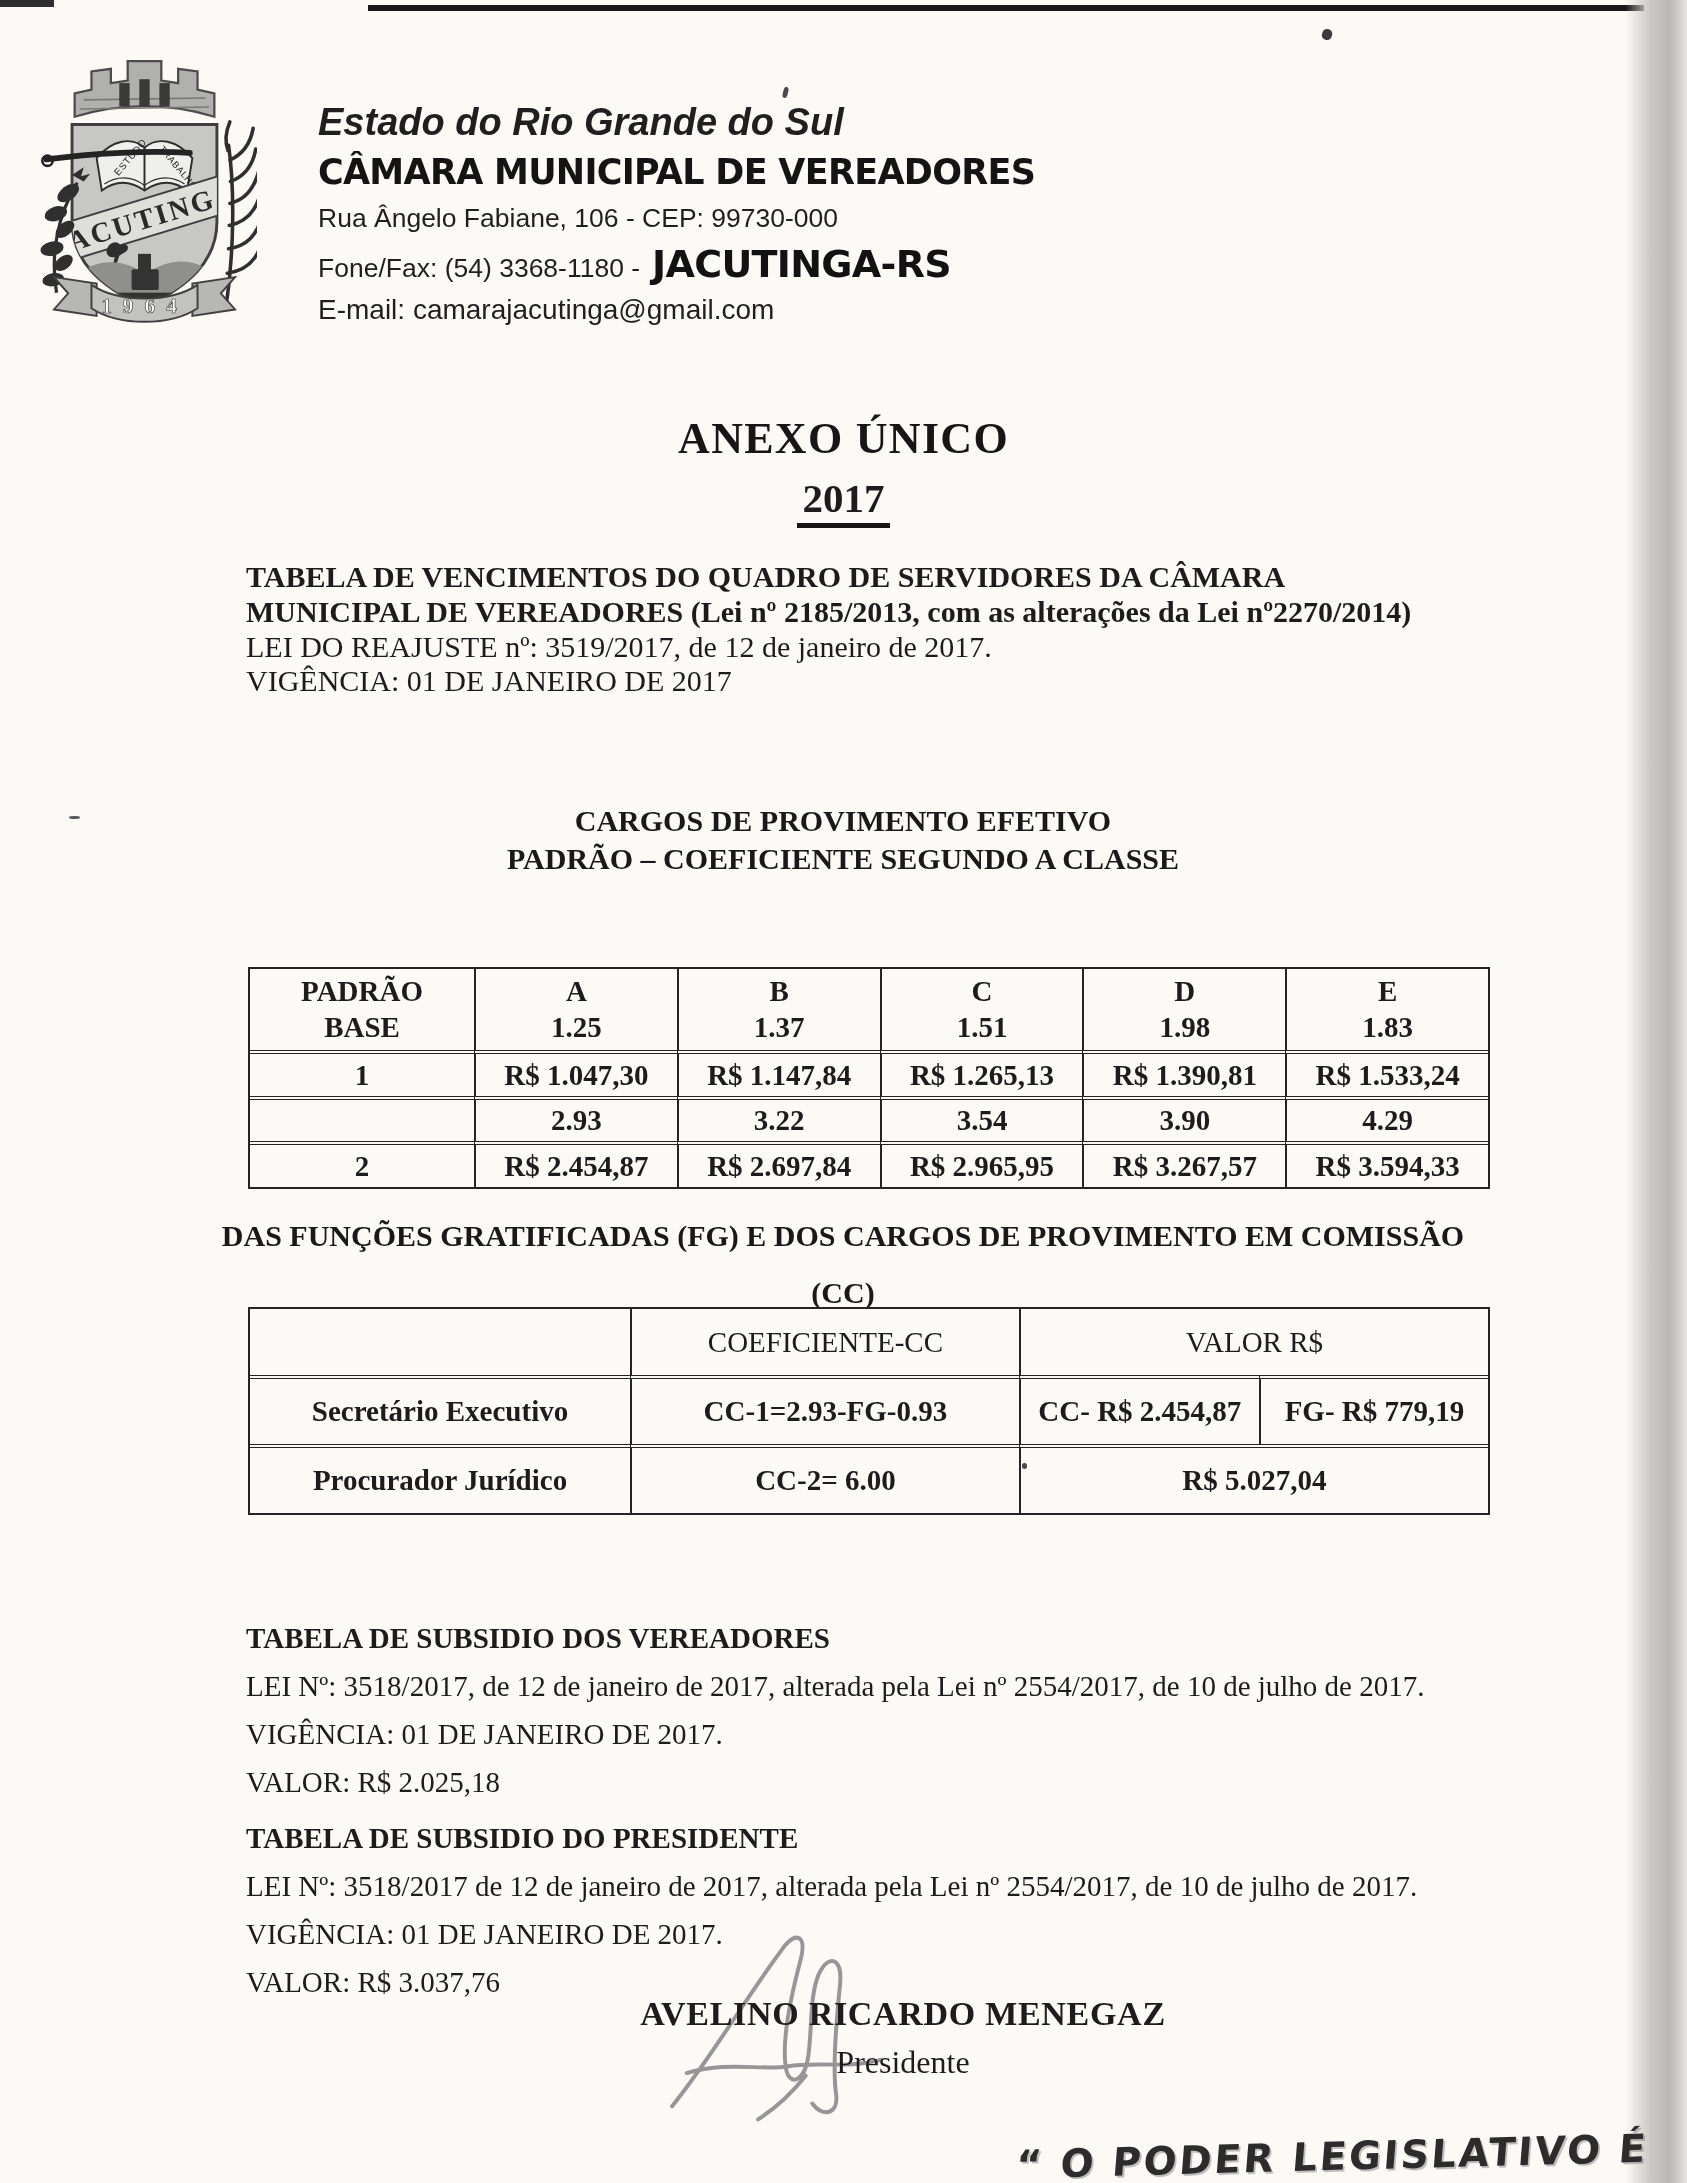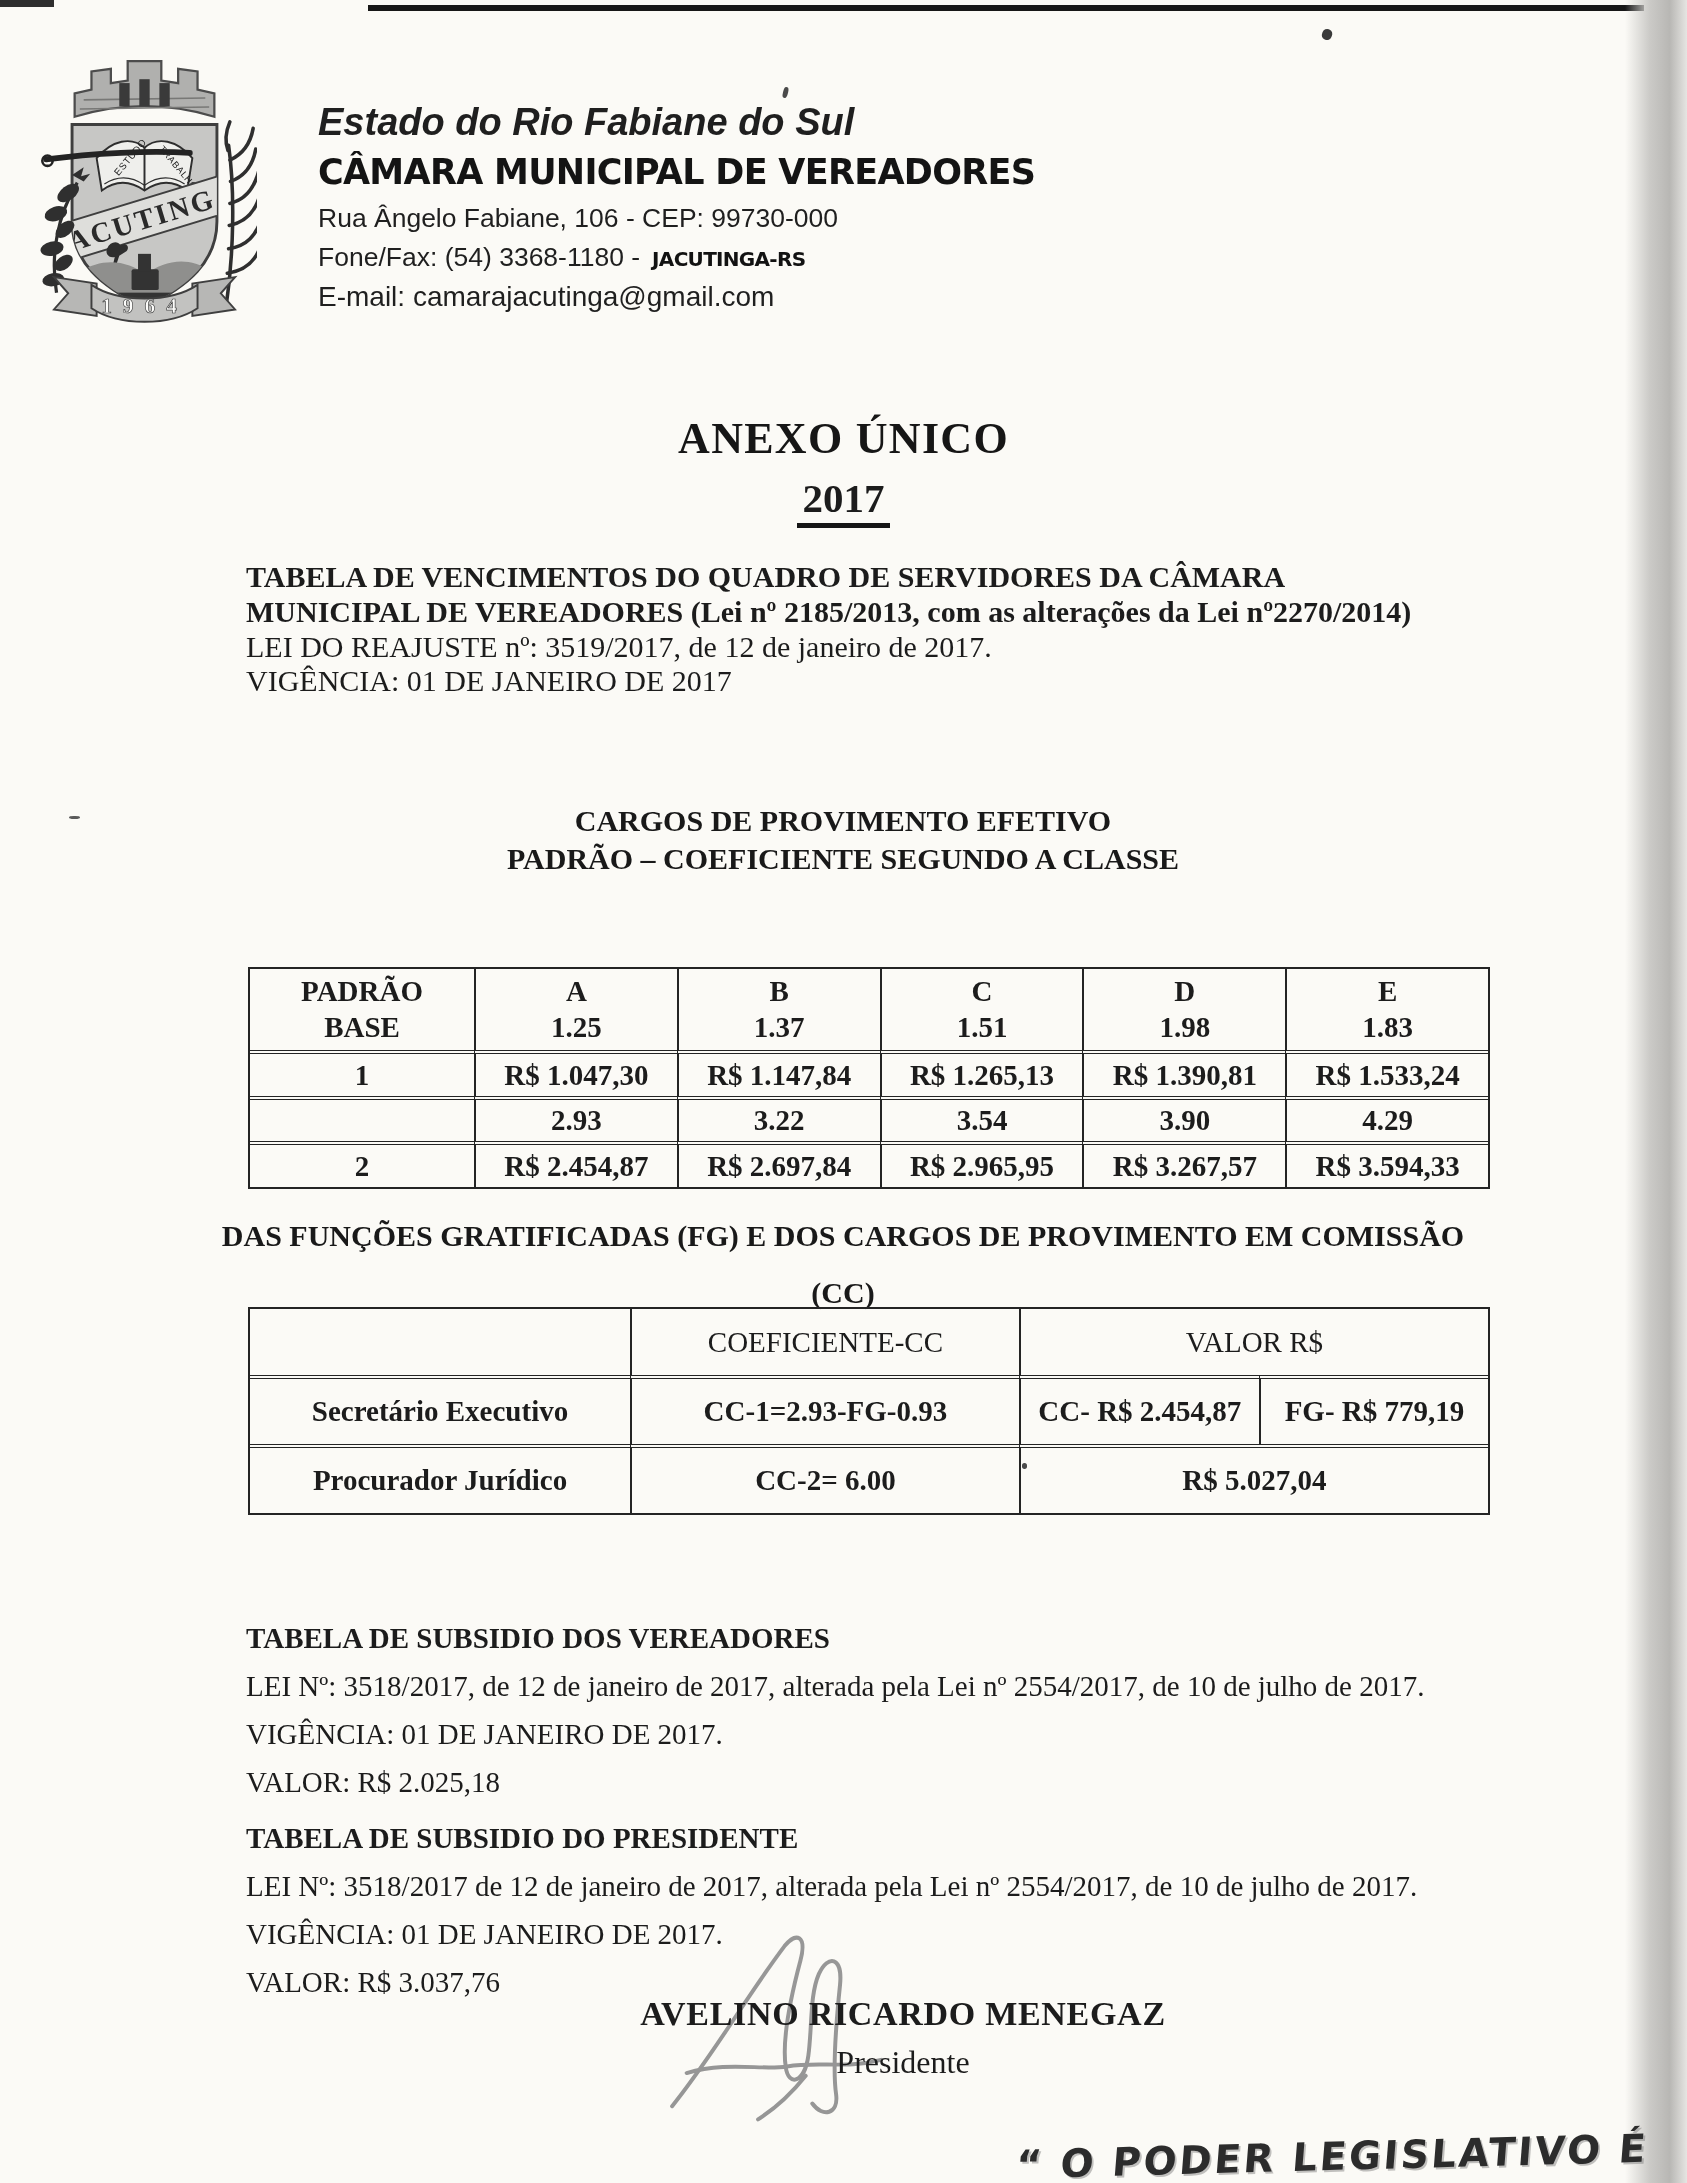--- a/index.html
+++ b/index.html
@@ -22,21 +22,21 @@
   .speck-c { left:69px;  top:816px; width:10.6px; height:3.3px; background:#5a5a5a; }
   .speck-d { left:1022px; top:1463px; width:5.3px; height:6px; background:#4a4a4a; }
 
   
   .crest { position:absolute; left:32px; top:21px; }
   .hdr   { position:absolute; left:318px; top:101px; font-family:"Liberation Sans", sans-serif; color:#1f1f1f; }
   .hdr-state { font-size:38px; font-weight:bold; font-style:italic; letter-spacing:0px; }
   .hdr-org   { font-family:"DejaVu Sans", sans-serif; font-size:35px; font-weight:bold; letter-spacing:-0.7px; margin-top:8px; color:#141414; }
   .hdr-addr  { font-size:26.5px; margin-top:10.6px; }
   .hdr-fone  { font-size:26.5px; margin-top:8px; display:flex; align-items:baseline; gap:12px; }
-  .hdr-city  { font-family:"DejaVu Sans", sans-serif; font-size:20px; font-weight:bold; letter-spacing:-0.7px; color:#121212; }
+  .hdr-city  { font-family:"DejaVu Sans", sans-serif; font-size:38px; font-weight:bold; letter-spacing:-0.7px; color:#121212; }
   .hdr-email { font-size:28px; margin-top:8px; }
 
   
   .doc-title { position:absolute; left:0; top:413px; width:1687px; text-align:center;
                font-size:44px; font-weight:bold; letter-spacing:1.3px; color:#161616; }
   .doc-year  { position:absolute; left:0; top:474px; width:1687px; text-align:center; }
   .doc-year span { display:inline-block; font-size:41px; font-weight:bold;
                    border-bottom:5.3px solid #161616; padding:0 5.3px 1.3px 5.3px; }
 
   
@@ -173,21 +173,21 @@
       <path d="M310,396 L244,406 L244,456 L310,446 L288,421 Z" fill="#b7b7b5" stroke="#3f3f3f" stroke-width="3"></path>
       <path d="M88,408 C130,436 210,436 252,408 L252,444 C210,472 130,472 88,444 Z" fill="#c2c2c0" stroke="#3f3f3f" stroke-width="3"></path>
       <text x="170" y="452" text-anchor="middle" font-family="Liberation Serif, serif" font-weight="bold" font-size="33" letter-spacing="17" fill="#fdfdfb" stroke="#3b3b3b" stroke-width="1">1964</text>
     </g>
 
     <path d="M18,214 C90,204 180,200 240,204" stroke="#232323" stroke-width="9" fill="none" stroke-linecap="round"></path>
     <circle cx="20" cy="216" r="8" fill="none" stroke="#232323" stroke-width="4"></circle>
   </svg>
 
   <div class="hdr">
-    <div class="hdr-state">Estado do Rio Fabiane do Sul</div>
+    <div class="hdr-state">Estado do Rio Grande do Sul</div>
     <div class="hdr-org">CÂMARA MUNICIPAL DE VEREADORES</div>
     <div class="hdr-addr">Rua Ângelo Fabiane, 106 - CEP: 99730-000</div>
     <div class="hdr-fone">
       <span>Fone/Fax: (54) 3368-1180 -</span>
       <span class="hdr-city">JACUTINGA-RS</span>
     </div>
     <div class="hdr-email">E-mail: camarajacutinga@gmail.com</div>
   </div>
 
   <div class="doc-title">ANEXO ÚNICO</div>

